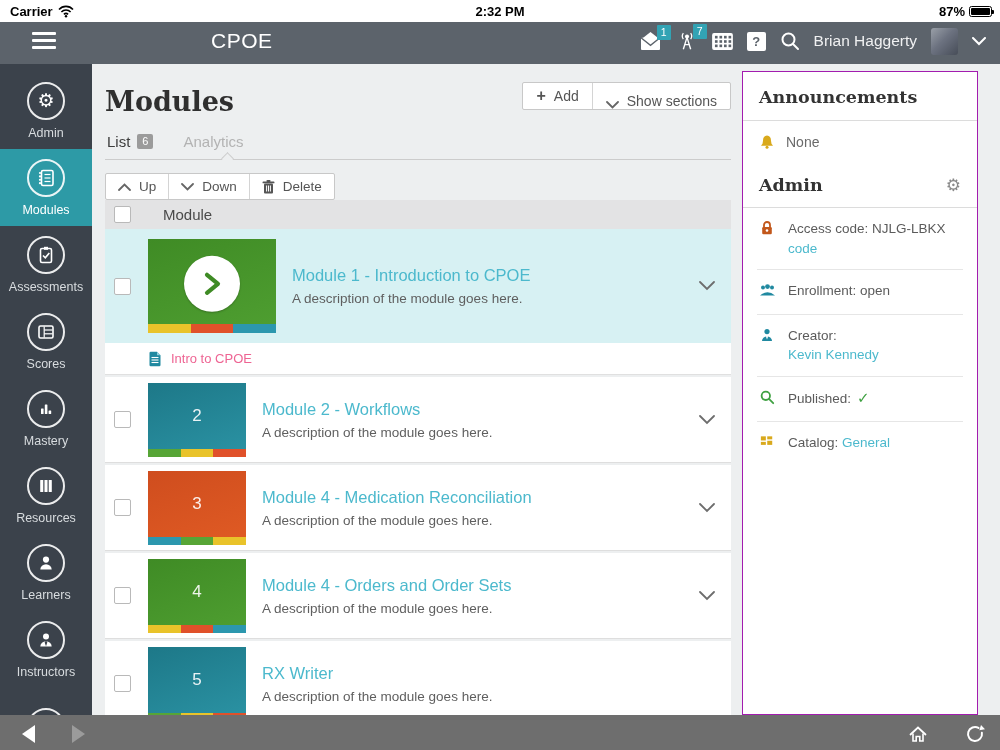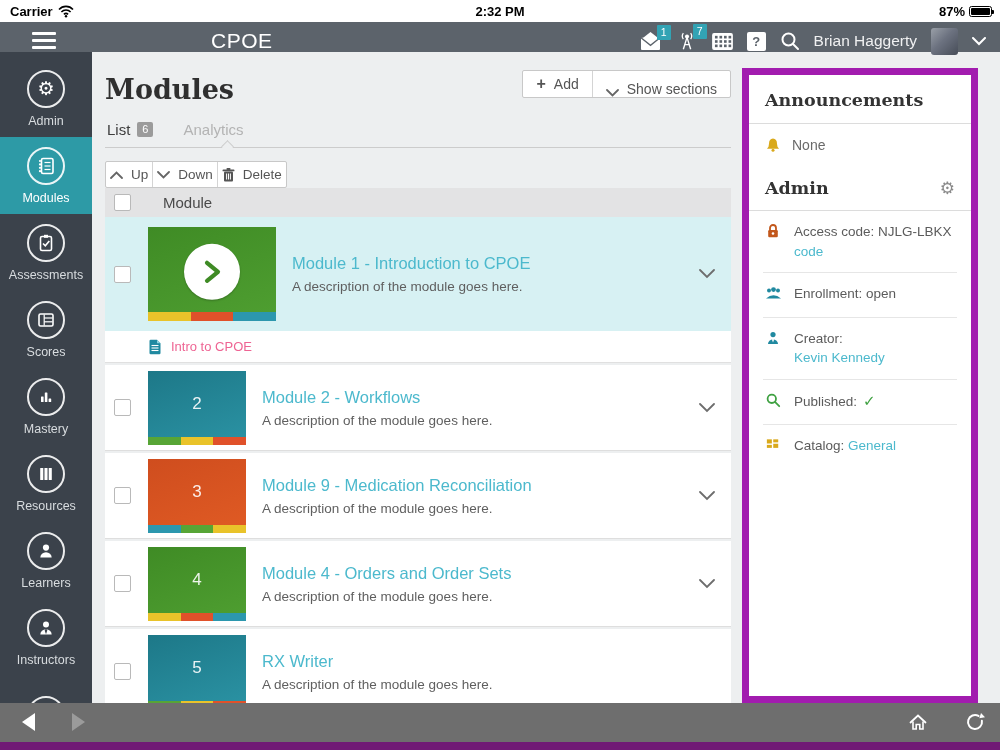--- a/index.html
+++ b/index.html
@@ -10,21 +10,21 @@
   
   .statusbar { height:22px; background:#fff; display:flex; align-items:center; position:relative; font-size:13px; color:#000; }
   .sb-left { display:flex; align-items:center; gap:5px; margin-left:10px; font-weight:600; }
   .sb-time { position:absolute; left:0; right:0; text-align:center; font-weight:700; }
   .sb-right { margin-left:auto; display:flex; align-items:center; gap:4px; margin-right:8px; font-weight:600; }
   .battery { position:relative; width:23px; height:11px; border:1px solid #000; border-radius:2.5px; }
   .battery i { position:absolute; left:1px; top:1px; bottom:1px; right:1px; background:#000; border-radius:1px; }
   .battery u { position:absolute; right:-3px; top:3px; width:2px; height:4px; background:#000; border-radius:0 1px 1px 0; }
 
   
-  .appheader { height:30px; background:#5c636b; position:relative; }
+  .appheader { height:42px; background:#5c636b; position:relative; }
   .hamburger { position:absolute; left:32px; top:10px; width:24px; height:17px; display:flex; flex-direction:column; justify-content:space-between; cursor:pointer; }
   .hamburger b { height:3px; background:#fff; border-radius:1px; }
   .apptitle { position:absolute; left:211px; top:0; line-height:38px; color:#fff; font-size:21px; letter-spacing:.5px; }
   .hdr-right { position:absolute; right:14px; top:0; height:38px; display:flex; align-items:center; gap:14px; }
   .hicon { position:relative; display:flex; align-items:center; }
   .hbadge { position:absolute; top:-7px; right:-9px; background:#32a3b4; color:#fff; font-size:10.5px; line-height:1.25; padding:1px 4px; border-radius:1px; }
   .helpbox { width:19px; height:19px; background:#fff; border-radius:2px; color:#5c636b; font-weight:700; font-size:13px; display:flex; align-items:center; justify-content:center; }
   .username { color:#f0f1f2; font-size:15.5px; }
   .avatar { width:27px; height:27px; border-radius:3px; background:linear-gradient(135deg,#9aa0a8 0%,#6c7280 45%,#474d58 100%); }
 
@@ -48,21 +48,21 @@
   .plus { font-weight:700; font-size:16px; color:#555; }
 
   .tabs { display:flex; gap:30px; margin-top:14px; margin-left:2px; height:20px; align-items:center; }
   .tab { font-size:15px; color:#b3b3b3; cursor:pointer; display:flex; align-items:center; }
   .tab.active { color:#3d3d3d; }
   .tabbadge { background:#9b9b9b; color:#fff; font-size:11px; padding:1.5px 5px; border-radius:2px; margin-left:7px; }
   .tabrule { margin-top:8px; height:1px; background:#ccc; position:relative; }
   .tabrule .notch { position:absolute; left:118px; top:-5px; width:9px; height:9px; background:#edeff0; border-left:1px solid #ccc; border-top:1px solid #ccc; transform:rotate(45deg); }
 
   .toolbar { margin-top:13px; display:inline-flex; background:#fff; border:1px solid #c8c8c8; border-radius:2px; height:27px; }
-  .toolbar .seg { display:flex; align-items:center; gap:8px; padding:0 4px; font-size:13.5px; color:#555; cursor:pointer; }
+  .toolbar .seg { display:flex; align-items:center; gap:8px; padding:0 12px; font-size:13.5px; color:#555; cursor:pointer; }
   .toolbar .seg + .seg { border-left:1px solid #d4d4d4; }
 
   .thead { height:29px; background:#e3e3e4; display:flex; align-items:center; font-size:15px; color:#4a4a4a; }
   .cb { width:17px; height:17px; background:#fff; border:1px solid #b9b9b9; border-radius:2px; flex-shrink:0; }
   .thead .cb { margin-left:9px; }
   .thead span { margin-left:32px; }
 
   .row { display:flex; align-items:center; padding-left:9px; }
   .row .cb { margin-right:17px; }
   .row.sel { background:#d7f1f3; height:114px; }
@@ -82,21 +82,21 @@
   .tilenum { position:absolute; inset:0 0 8px 0; display:flex; align-items:center; justify-content:center; color:rgba(255,255,255,.9); font-size:17px; }
   .playcirc { position:absolute; left:50%; top:50%; transform:translate(-50%,-54%); width:56px; height:56px; background:#fff; border-radius:50%; display:flex; align-items:center; justify-content:center; box-shadow:0 1px 2px rgba(0,0,0,.25); }
   .rowtext { margin-left:16px; flex:1; min-width:0; }
   .rowtitle { color:#4cb9cd; font-size:16.5px; cursor:pointer; }
   .rowdesc { color:#5f5f5f; font-size:13.5px; margin-top:6px; }
   .rowchev { margin-right:16px; flex-shrink:0; cursor:pointer; }
   .subrow { height:32px; background:#fff; border-bottom:1px solid #e0e0e0; margin-bottom:2px; display:flex; align-items:center; padding-left:43px; gap:9px; }
   .sublink { color:#ee6493; font-size:13px; cursor:pointer; }
 
   
-  .panel { width:236px; margin-top:16px; background:#fff; border:7px solid #a21caf; flex-shrink:0; }
+  .panel { width:236px; margin-top:7px; background:#fff; border:1px solid #a21caf; flex-shrink:0; }
   .panel-h { font-family:"DejaVu Serif","Liberation Serif",serif; font-weight:700; font-size:17.5px; color:#333; }
   .ph-row { padding:15px 16px 13px; }
   .divider { border-top:1px solid #dcdcdc; }
   .bellrow { padding:13px 16px; display:flex; align-items:center; gap:11px; font-size:14px; color:#6a6a6a; }
   .adminrow { padding:12px 16px; display:flex; align-items:center; justify-content:space-between; }
   .gear-gray { color:#8a8a8a; font-size:17px; cursor:pointer; font-family:"DejaVu Sans",sans-serif; }
   .p-items { margin:0 14px; }
   .p-item { display:flex; padding:11px 2px; font-size:13.5px; color:#5b5b5b; line-height:1.45; }
   .p-item + .p-item { border-top:1px solid #e6e6e6; }
   .p-ico { width:17px; margin-right:12px; padding-top:1px; flex-shrink:0; }
@@ -406,21 +406,21 @@
         <span class="cb"></span>
         <div class="tile sm tile-orange">
           <div class="tilenum">3</div>
           <div class="strip">
               <i class="s1"></i>
               <i class="s2"></i>
               <i class="s3"></i>
             </div>
         </div>
         <div class="rowtext">
-          <div class="rowtitle">Module 9 - Medication Reconciliation</div>
+          <div class="rowtitle">Module 4 - Medication Reconciliation</div>
           <div class="rowdesc">A description of the module goes here.</div>
         </div>
         <svg class="rowchev" width="16" height="10" viewBox="0 0 16 10">
             <polyline points="1,1 8,8 15,1" stroke="#6d6d6d" stroke-width="1.8" fill="none" stroke-linecap="round"></polyline>
           </svg>
       </div>
 
       
       <div class="row norm">
         <span class="cb"></span>

